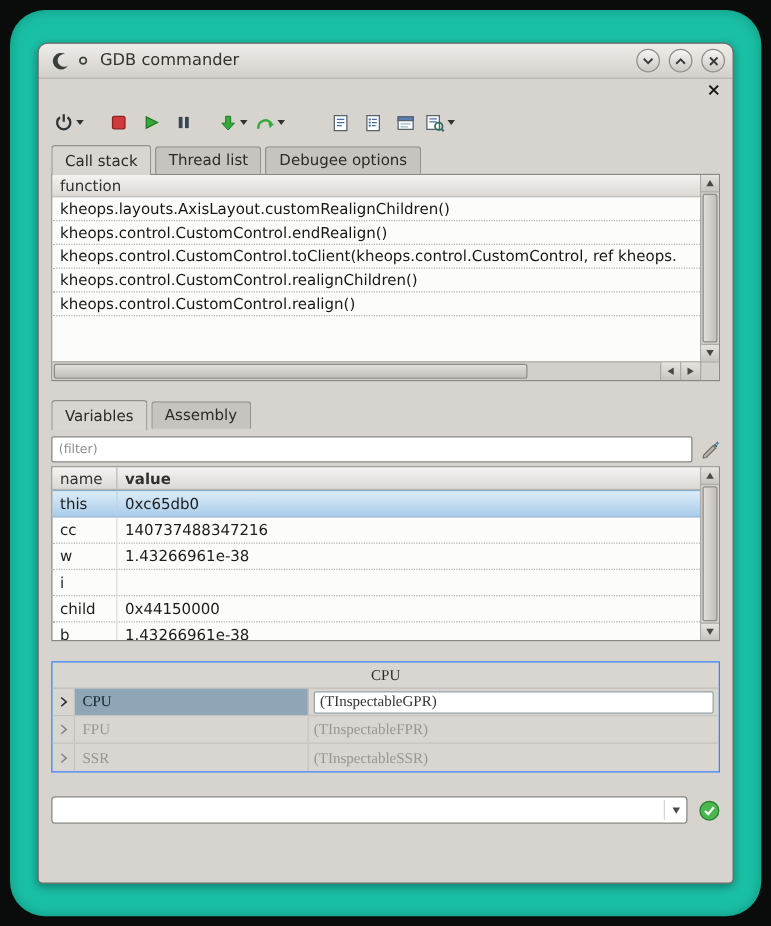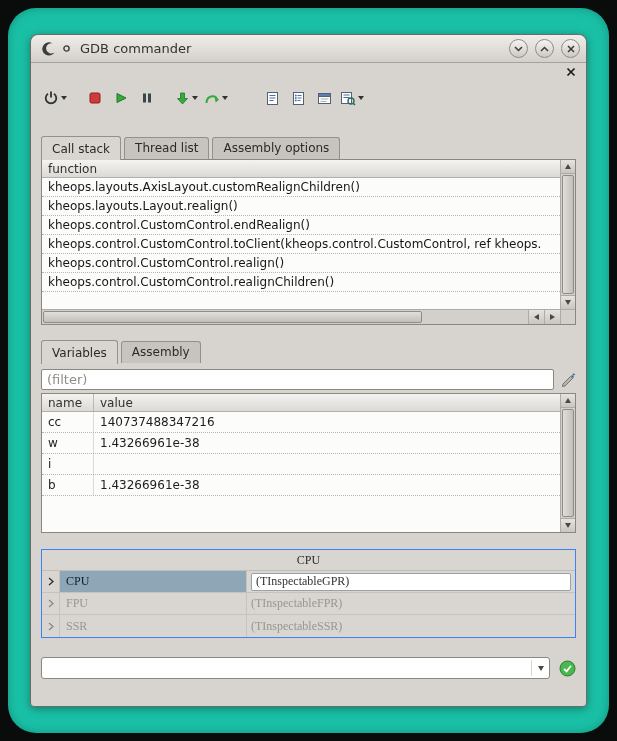--- a/index.html
+++ b/index.html
@@ -35,21 +35,21 @@
   .dd{ display:inline-flex; margin-left:2px; }
   .tgap{ width:10px; } .tgap-big{ width:26px; }
 
   .tri-down-s{ width:0;height:0;border-left:3px solid transparent;border-right:3px solid transparent;border-top:4px solid #33322f; }
   .tri-up{ width:0;height:0;border-left:3.5px solid transparent;border-right:3.5px solid transparent;border-bottom:5px solid #4a4843; }
   .tri-down{ width:0;height:0;border-left:3.5px solid transparent;border-right:3.5px solid transparent;border-top:5px solid #4a4843; }
   .tri-left{ width:0;height:0;border-top:3.5px solid transparent;border-bottom:3.5px solid transparent;border-right:5px solid #4a4843; }
   .tri-right{ width:0;height:0;border-top:3.5px solid transparent;border-bottom:3.5px solid transparent;border-left:5px solid #4a4843; }
 
   
-  .tabs{ display:flex; align-items:flex-end; height:24px; margin-top:20px; position:relative; z-index:2; }
+  .tabs{ display:flex; align-items:flex-end; height:24px; margin-top:0; position:relative; z-index:2; }
   .tab{ padding:3px 10px 4px 10px; border:1px solid #94918b; border-bottom:none;
     border-radius:3px 3px 0 0; background:#c7c4bf; margin-right:3px; color:#2c2a27; cursor:default; }
   .tab.active{ background:#d9d6d1; padding-top:5px; margin-bottom:-1px; }
   .tabs2{ margin-top:14px; }
 
   
   .pane{ border:1px solid #8a8781; background:#fcfcfb; display:flex; }
 
   
   .cs-pane{ height:166px; }
@@ -73,30 +73,30 @@
   .v-btn.top{ border-bottom:1px solid #aeaba6; } .v-btn.bot{ border-top:1px solid #aeaba6; }
   .v-track{ flex:1; position:relative; }
   .v-thumb{ position:absolute; left:1px; right:1px; top:1px; bottom:1px;
     background:linear-gradient(90deg,#e2dfda,#c2bfba); border:1px solid #8f8c86; border-radius:2px; }
   .cs-right{ display:flex; flex-direction:column; flex:0 0 15px; }
   .corner{ height:15px; background:#d3d0cb; border-top:1px solid #aeaba6; border-left:1px solid #aeaba6; }
 
   
   .filter-row{ margin-top:4px; height:24px; display:flex; align-items:center; gap:6px; }
   .filter-input{ flex:1; height:21px; border:1px solid #8a8781; border-radius:2px;
-    background:#fff; padding:0 5px; font-family:"DejaVu Sans", sans-serif; font-size:13px; color:#333; }
+    background:#fff; padding:0 5px; font-family:"DejaVu Sans", sans-serif; font-size:10px; color:#333; }
   .filter-input::placeholder{ color:#8f8d89; }
 
   
   .vars-pane{ height:140px; margin-top:2px; }
   .vars-left{ flex:1; display:flex; flex-direction:column; min-width:0; }
   .vars-header{ height:18px; flex:0 0 18px; background:linear-gradient(#f4f3f1,#dcd9d5);
     border-bottom:1px solid #b3b0ab; display:flex; color:#33312d; }
   .vh-name{ width:52px; padding-left:6px; border-right:1px solid #bcb9b4; display:flex; align-items:center; }
-  .vh-value{ flex:1; padding-left:6px; display:flex; align-items:center; }
+  .vh-value{ flex:1; padding-left:6px; display:flex; align-items:center;font-weight:bold; }
   .vars-rows{ flex:1; overflow:hidden; }
   .var-row{ height:21px; display:flex; border-bottom:1px dotted #b9b6b1; cursor:default; }
   .var-name{ width:52px; padding-left:6px; border-right:1px solid #dedbd6; display:flex; align-items:center; }
   .var-value{ flex:1; padding-left:6px; display:flex; align-items:center; }
   .var-row.selected{ background:linear-gradient(#dcecf9,#a9cce9); border-top:1px solid #88b0d3; border-bottom:1px solid #88b0d3; height:22px; }
   .var-row.selected .var-name{ border-right-color:#b9d3e8; }
 
   
   .cpu-box{ margin-top:16px; border:1px solid #3b82f6; background:#d9d6d1;font-family:Liberation Serif, serif; }
   .cpu-title{ height:20px; display:flex; align-items:center; justify-content:center; color:#2d2b28; }
@@ -275,33 +275,32 @@
           </span>
           <span class="dd">
               <span class="tri-down-s"></span>
             </span>
         </span>
       </div>
 
       <div class="tabs">
         <div class="tab active">Call stack</div>
         <div class="tab">Thread list</div>
-        <div class="tab">Assembly options</div>
+        <div class="tab">Debugee options</div>
       </div>
 
       <div class="pane cs-pane">
         <div class="cs-left">
           <div class="list-header">function</div>
           <div class="cs-rows">
             <div class="cs-row">kheops.layouts.AxisLayout.customRealignChildren()</div>
-            <div class="cs-row">kheops.layouts.Layout.realign()</div>
             <div class="cs-row">kheops.control.CustomControl.endRealign()</div>
             <div class="cs-row">kheops.control.CustomControl.toClient(kheops.control.CustomControl, ref kheops.</div>
+            <div class="cs-row">kheops.control.CustomControl.realignChildren()</div>
             <div class="cs-row">kheops.control.CustomControl.realign()</div>
-            <div class="cs-row">kheops.control.CustomControl.realignChildren()</div>
           </div>
           <div class="hscroll">
             <div class="h-track">
               <div class="h-thumb"></div>
             </div>
             <div class="sbtn">
                 <span class="tri-left"></span>
               </div>
             <div class="sbtn">
                 <span class="tri-right"></span>
@@ -340,30 +339,38 @@
         </span>
       </div>
 
       <div class="pane vars-pane">
         <div class="vars-left">
           <div class="vars-header">
             <div class="vh-name">name</div>
             <div class="vh-value">value</div>
           </div>
           <div class="vars-rows">
+            <div class="var-row selected">
+              <div class="var-name">this</div>
+              <div class="var-value">0xc65db0</div>
+            </div>
             <div class="var-row">
               <div class="var-name">cc</div>
               <div class="var-value">140737488347216</div>
             </div>
             <div class="var-row">
               <div class="var-name">w</div>
               <div class="var-value">1.43266961e-38</div>
             </div>
             <div class="var-row">
               <div class="var-name">i</div>
+            </div>
+            <div class="var-row">
+              <div class="var-name">child</div>
+              <div class="var-value">0x44150000</div>
             </div>
             <div class="var-row">
               <div class="var-name">b</div>
               <div class="var-value">1.43266961e-38</div>
             </div>
           </div>
         </div>
         <div class="vscroll">
           <div class="v-btn top">
               <span class="tri-up"></span>

